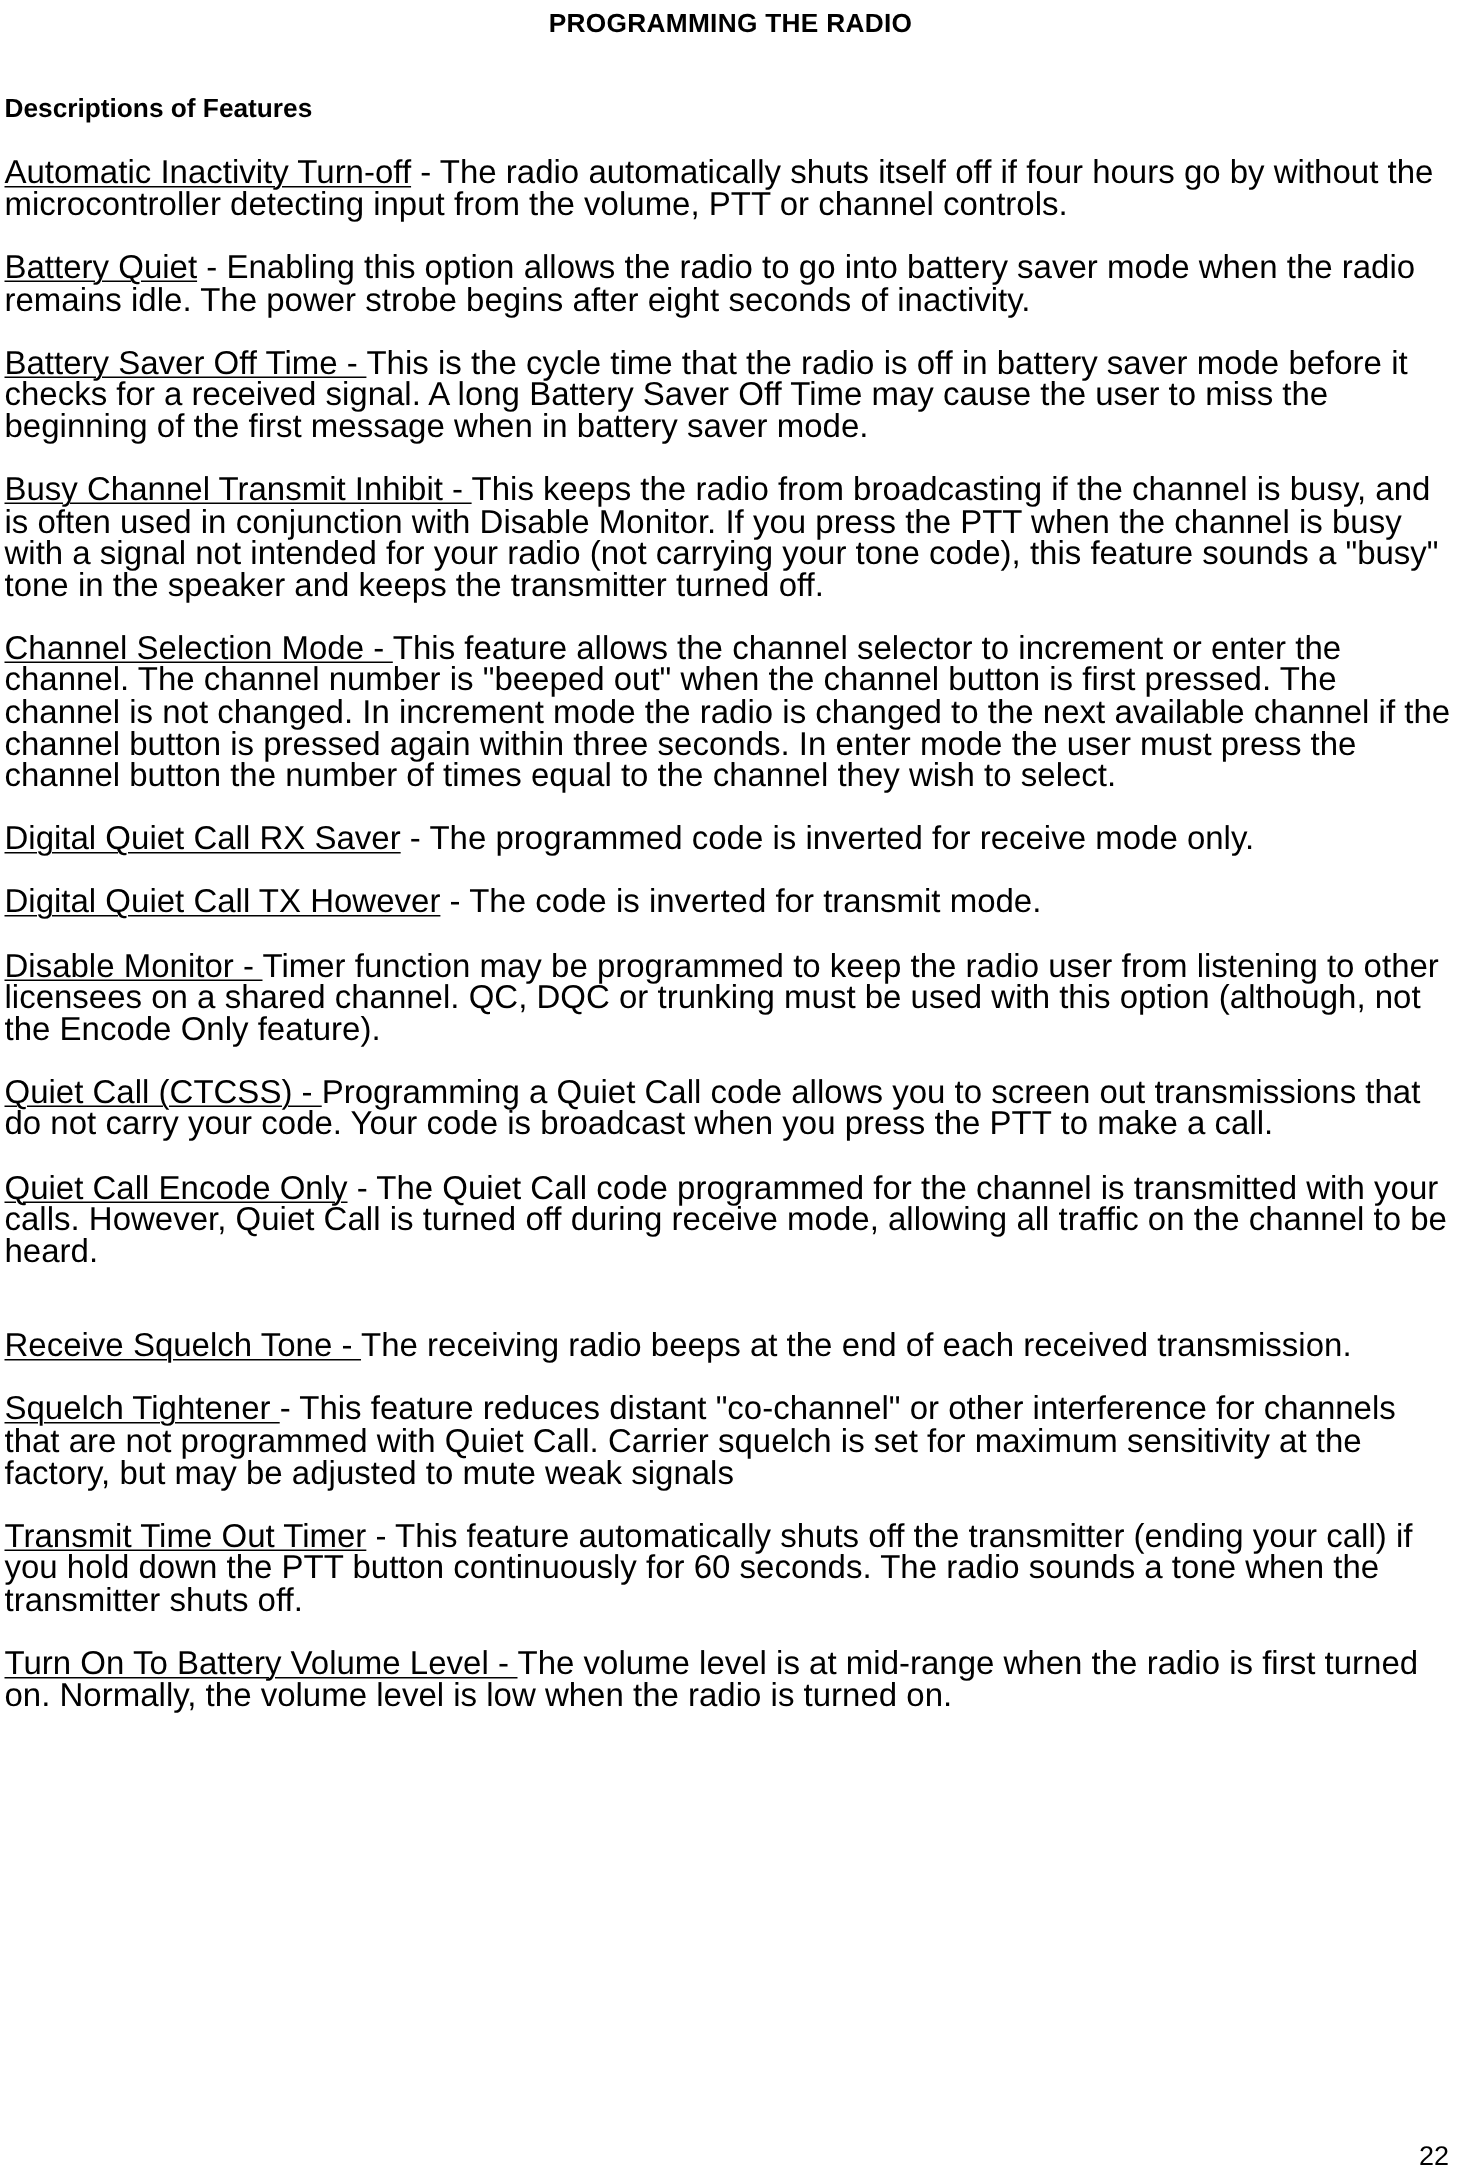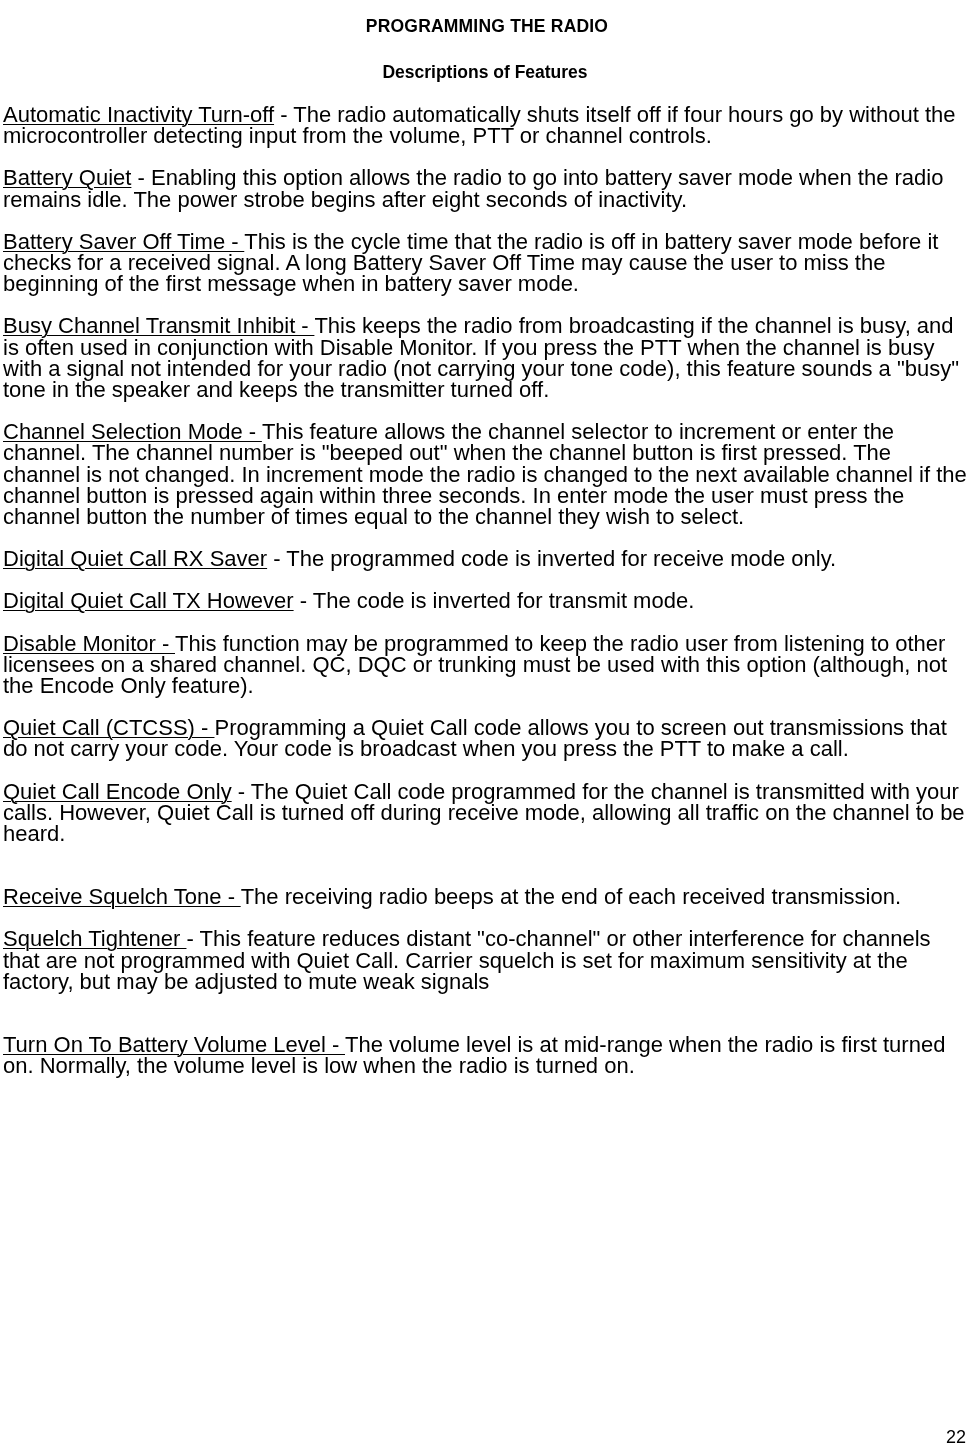--- a/index.html
+++ b/index.html
@@ -13,21 +13,21 @@
     position: relative;
     font-family: "Liberation Sans", sans-serif;
     color: #000000;
     overflow: hidden;
   }
   .page {
     position: relative;
     width: 974px;
     height: 1453px;
     box-sizing: border-box;
-    padding: 11px;
+    padding: 0;
   }
   .doc-title {
     text-align: center;
     font-weight: bold;
     font-size: 17.5px;
     line-height: 21px;
     margin: 0;
     padding-top: 5px;
     letter-spacing: 0.2px;
   }
@@ -35,21 +35,20 @@
     position: absolute;
     left: 3px;
     top: 62px;
     width: 964px;
   }
   .section-heading {
     font-weight: bold;
     font-size: 17.5px;
     line-height: 21px;
     margin: 0 0 0 0;
-    text-align: center;
   }
   .para {
     font-size: 22px;
     line-height: 21.2px;
     margin: 0;
     text-align: left;
     white-space: normal;
   }
   .spacer {
     height: 21px;
@@ -89,31 +88,32 @@
         <p class="para"><span class="term">Battery Saver Off Time - </span><span></span><span>This is the cycle time that the radio is off in battery saver mode before it checks for a received signal.  A long Battery Saver Off Time may cause the user to miss the beginning of the first message when in battery saver mode.</span></p>
         <div class="spacer"></div>
         <p class="para"><span class="term">Busy Channel Transmit Inhibit - </span><span></span><span>This keeps the radio from broadcasting if the channel is busy, and is often used in conjunction with Disable Monitor.  If you press the PTT when the channel is busy with a signal not intended for your radio (not carrying your tone code), this feature sounds a "busy" tone in the speaker and keeps the transmitter turned off.</span></p>
         <div class="spacer"></div>
         <p class="para"><span class="term">Channel Selection Mode - </span><span></span><span>This feature allows the channel selector to increment or enter the channel.  The channel number is "beeped out" when the channel button is first pressed. The channel is not changed. In increment mode the radio is changed to the next available channel if the channel button is pressed again within three seconds.  In enter mode the user must press the channel button the number of times equal to the channel they wish to select.</span></p>
         <div class="spacer"></div>
         <p class="para"><span class="term">Digital Quiet Call RX Saver</span><span> - </span><span>The programmed code is inverted for receive mode only.</span></p>
         <div class="spacer"></div>
         <p class="para"><span class="term">Digital Quiet Call TX However</span><span> - </span><span>The code is inverted for transmit mode.</span></p>
         <div class="spacer"></div>
-        <p class="para"><span class="term">Disable Monitor - </span><span></span><span>This function may be programmed to keep the radio user from listening to other licensees on a shared channel.  QC, DQC or trunking must be used with this option (although, not the Encode Only feature).</span></p>
+        <p class="para"><span class="term">Disable Monitor - </span><span></span><span>Timer function may be programmed to keep the radio user from listening to other licensees on a shared channel.  QC, DQC or trunking must be used with this option (although, not the Encode Only feature).</span></p>
         <div class="spacer"></div>
         <p class="para"><span class="term">Quiet Call (CTCSS) - </span><span></span><span>Programming a Quiet Call code allows you to screen out transmissions that do not carry your code.  Your code is broadcast when you press the PTT to make a call.</span></p>
         <div class="spacer"></div>
         <p class="para"><span class="term">Quiet Call Encode Only</span><span> - </span><span>The Quiet Call code programmed for the channel is transmitted with your calls.  However, Quiet Call is turned off during receive mode, allowing all traffic on the channel to be heard.</span></p>
         <div class="spacer"></div>
         <div class="spacer"></div>
         <p class="para"><span class="term">Receive Squelch Tone - </span><span></span><span>The receiving radio beeps at the end of each received transmission.</span></p>
         <div class="spacer"></div>
         <p class="para"><span class="term">Squelch Tightener  </span><span>- </span><span>This feature reduces distant "co-channel" or other interference for channels that are not programmed with Quiet Call.  Carrier squelch is set for maximum sensitivity at the factory, but may be adjusted to mute weak signals</span></p>
         <div class="spacer"></div>
+        <p class="para"><span class="term">Transmit Time Out Timer</span><span> - </span><span>This feature automatically shuts off the transmitter (ending your call) if you hold down the PTT button continuously for 60 seconds.  The radio sounds a tone when the transmitter shuts off.</span></p>
         <div class="spacer"></div>
         <p class="para"><span class="term">Turn On To Battery Volume Level - </span><span></span><span>The volume level is at mid-range when the radio is first turned on.  Normally, the volume level is low when the radio is turned on.</span></p>
       </div>
 
   </div>
 
   <div class="page-number">22</div>
 
 </div>
 

